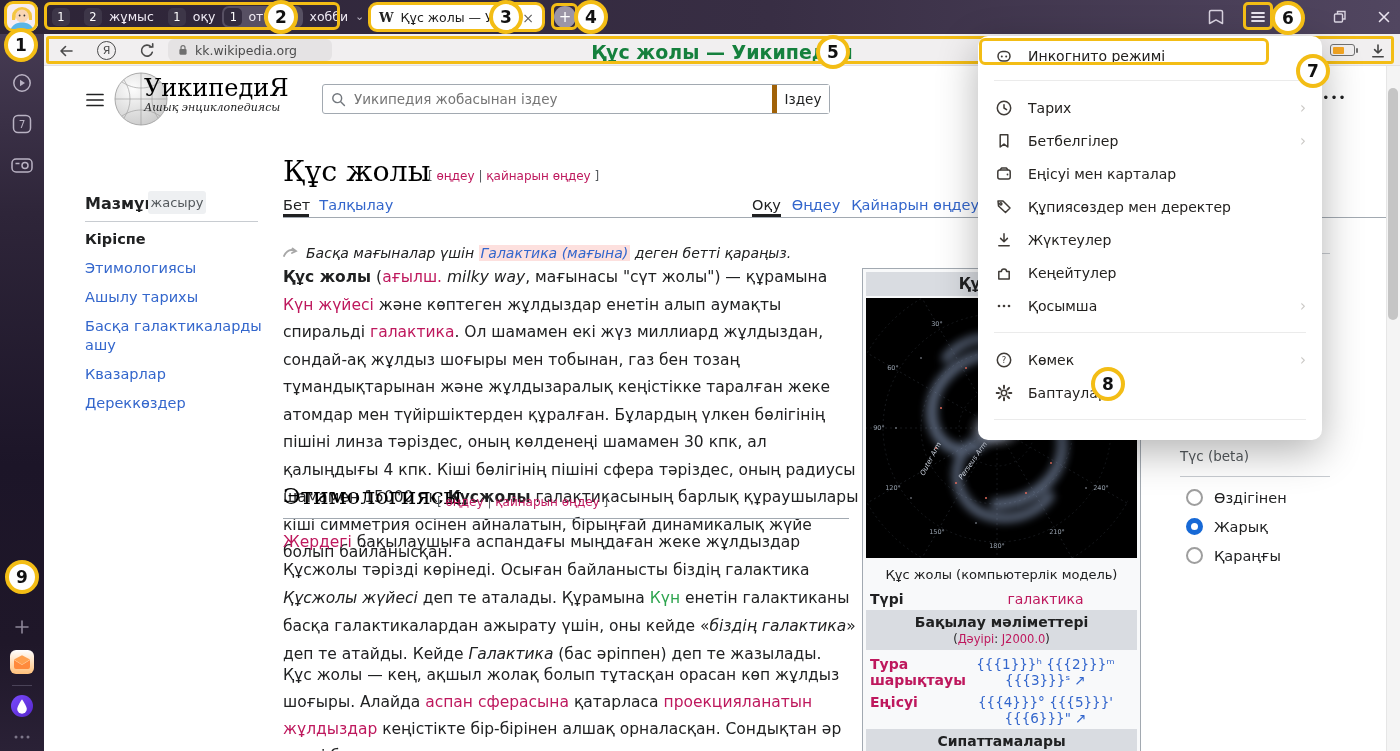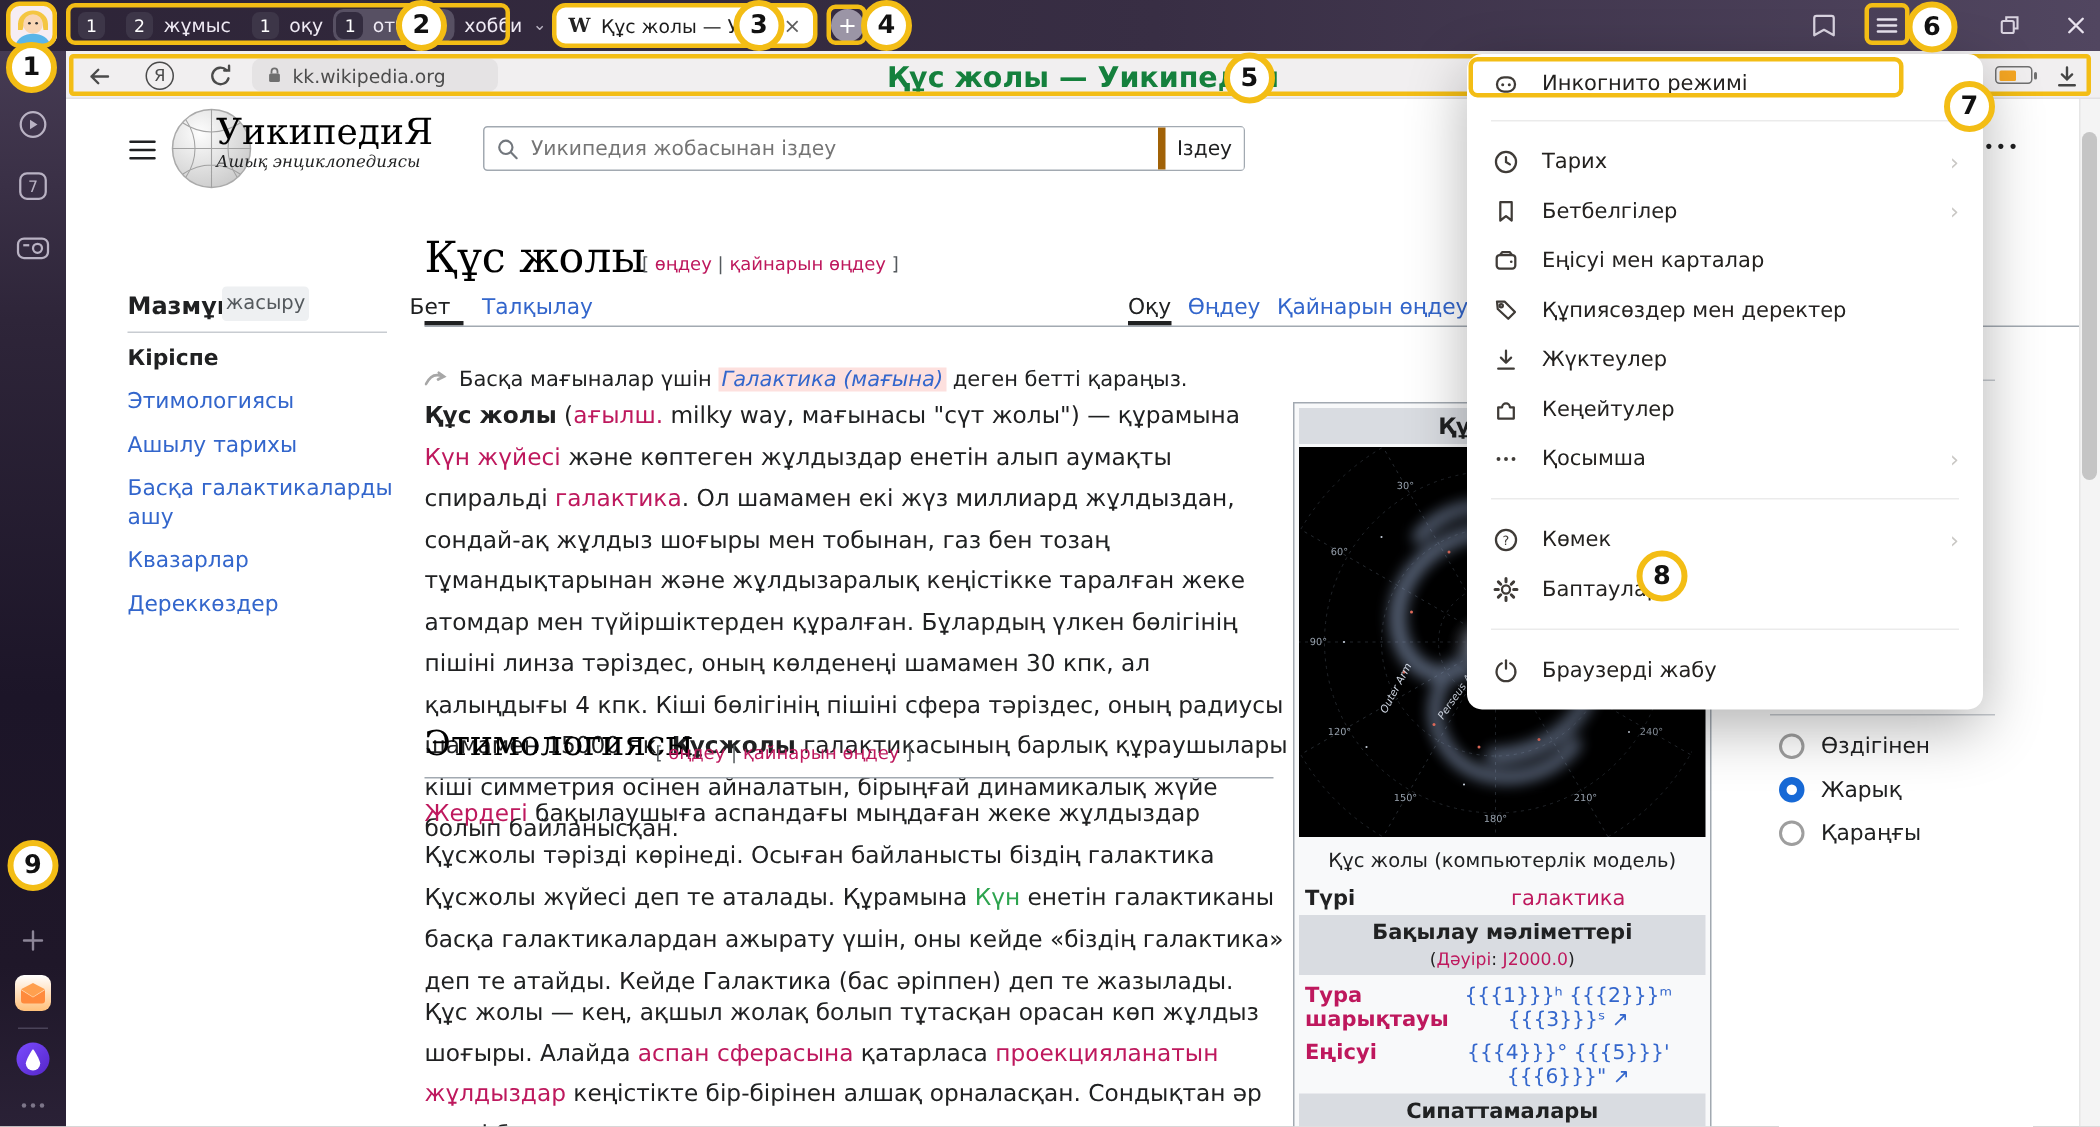--- a/index.html
+++ b/index.html
@@ -44,21 +44,21 @@
 .ic{flex:0 0 20px}
 
 .wser{font-family:"DejaVu Serif","Liberation Serif",serif}
 .brandtitle{font-size:24px;line-height:25px;color:#000}
 .brandsub{font-style:italic;font-size:11px;color:#202122}
 .searchbox{position:absolute;left:322px;top:84px;width:508px;height:30px;border:1px solid #a2a9b1;border-radius:3px;display:flex;align-items:center;background:#fff}
 .searchbox input{flex:1;border:0;outline:0;font-size:13.5px;color:#202122;font-family:inherit;background:transparent}
 .searchbtn{width:57px;height:100%;border-left:5px solid #a16207;display:flex;align-items:center;justify-content:center;font-weight:normal;font-size:13.5px;color:#202122;background:#fff}
 .a{color:#be185d;text-decoration:none}
 .g{color:#2da44e}
-.i{}
+.i{font-style:italic}
 .b{font-weight:bold}
 .hl{background:#fde0de;color:#3366cc;font-style:italic;padding:0 2px}
 .para{position:absolute;color:#202122;font-size:15.5px}
 .editsm{font-size:12px;color:#54595d}
 .editsm .a{font-size:12px}
 .toc-item{font-size:14.5px;color:#3366cc;line-height:19px;margin-bottom:10px}
 .hr{position:absolute;height:1px;background:#a2a9b1}
 .hrl{position:absolute;height:1px;background:#c8ccd1}
 .tabitem{font-size:14.5px;color:#202122}
 .tabitem.blue{color:#3366cc}
@@ -265,21 +265,21 @@
   <div class="hrl" style="left:85px;top:221px;width:173px"></div>
   <div class="wrap" style="left:85px;top:230px;width:180px">
     <div class="toc-item" style="color:#202122;font-weight:bold">Кіріспе</div>
     <div class="toc-item">Этимологиясы</div>
     <div class="toc-item">Ашылу тарихы</div>
     <div class="toc-item">Басқа галактикаларды ашу</div>
     <div class="toc-item">Квазарлар</div>
     <div class="toc-item">Дереккөздер</div>
   </div>
 
-  <div class="wrap" style="left:273px;top:197px;display:flex;gap:21px">
+  <div class="wrap" style="left:283px;top:197px;display:flex;gap:9px">
     <span class="tabitem">Бет</span>
     <span class="tabitem blue">Талқылау</span>
   </div>
   <div class="wrap" style="left:752px;top:197px;width:226px;display:flex;gap:11px;overflow:hidden;white-space:nowrap">
     <span class="tabitem">Оқу</span>
     <span class="tabitem blue">Өңдеу</span>
     <span class="tabitem blue">Қайнарын өңдеу</span>
 
   </div>
   <div class="wrap" style="left:283px;top:214px;width:26px;height:3px;background:#202122"></div>
@@ -502,27 +502,20 @@
     <div class="mrow">
       <svg class="ic" width="20" height="20" viewBox="0 0 20 20" fill="none" stroke="#3f3b37" stroke-width="1.5">
         <circle cx="10" cy="10" r="2.7"></circle>
         <g stroke-width="2" stroke-linecap="round">
           <path d="M10 2.7v2.2M10 15.1v2.2M2.7 10h2.2M15.1 10h2.2M4.9 4.9l1.6 1.6M13.5 13.5l1.6 1.6M4.9 15.1l1.6-1.6M13.5 6.5l1.6-1.6"></path>
         </g>
       </svg>
       <span>Баптаулар</span>
     </div>
     <div class="mdiv"></div>
-    <div class="mrow">
-      <svg class="ic" width="20" height="20" viewBox="0 0 20 20" fill="none" stroke="#3f3b37" stroke-width="1.5" stroke-linecap="round">
-        <path d="M7.2 5.2a6.3 6.3 0 1 0 5.6 0"></path>
-          <path d="M10 3.2v5.6"></path>
-      </svg>
-      <span>Браузерді жабу</span>
-    </div>
   </div>
 
   <div class="gbox" style="left:4px;top:1px;width:34px;height:31px;border-radius:9px;z-index:30"></div>
   <div class="gbox" style="left:44px;top:2px;width:296px;height:28px;border-radius:6px;z-index:30"></div>
   <div class="gbox" style="left:368px;top:2px;width:177px;height:30px;border-radius:9px;z-index:30"></div>
   <div class="gbox" style="left:551px;top:3px;width:27px;height:27px;border-radius:6px;z-index:30"></div>
   <div class="gbox" style="left:46px;top:36px;width:1348px;height:28px;border-radius:3px;z-index:4"></div>
   <div class="gbox" style="left:1243px;top:2px;width:30px;height:28px;border-radius:5px;z-index:30"></div>
   <div class="gbox" style="left:1283px;top:38px;width:28px;height:25px;border-radius:5px;z-index:6"></div>
   <div class="gbox" style="left:979px;top:38px;width:290px;height:27px;border-radius:6px;z-index:25"></div>

